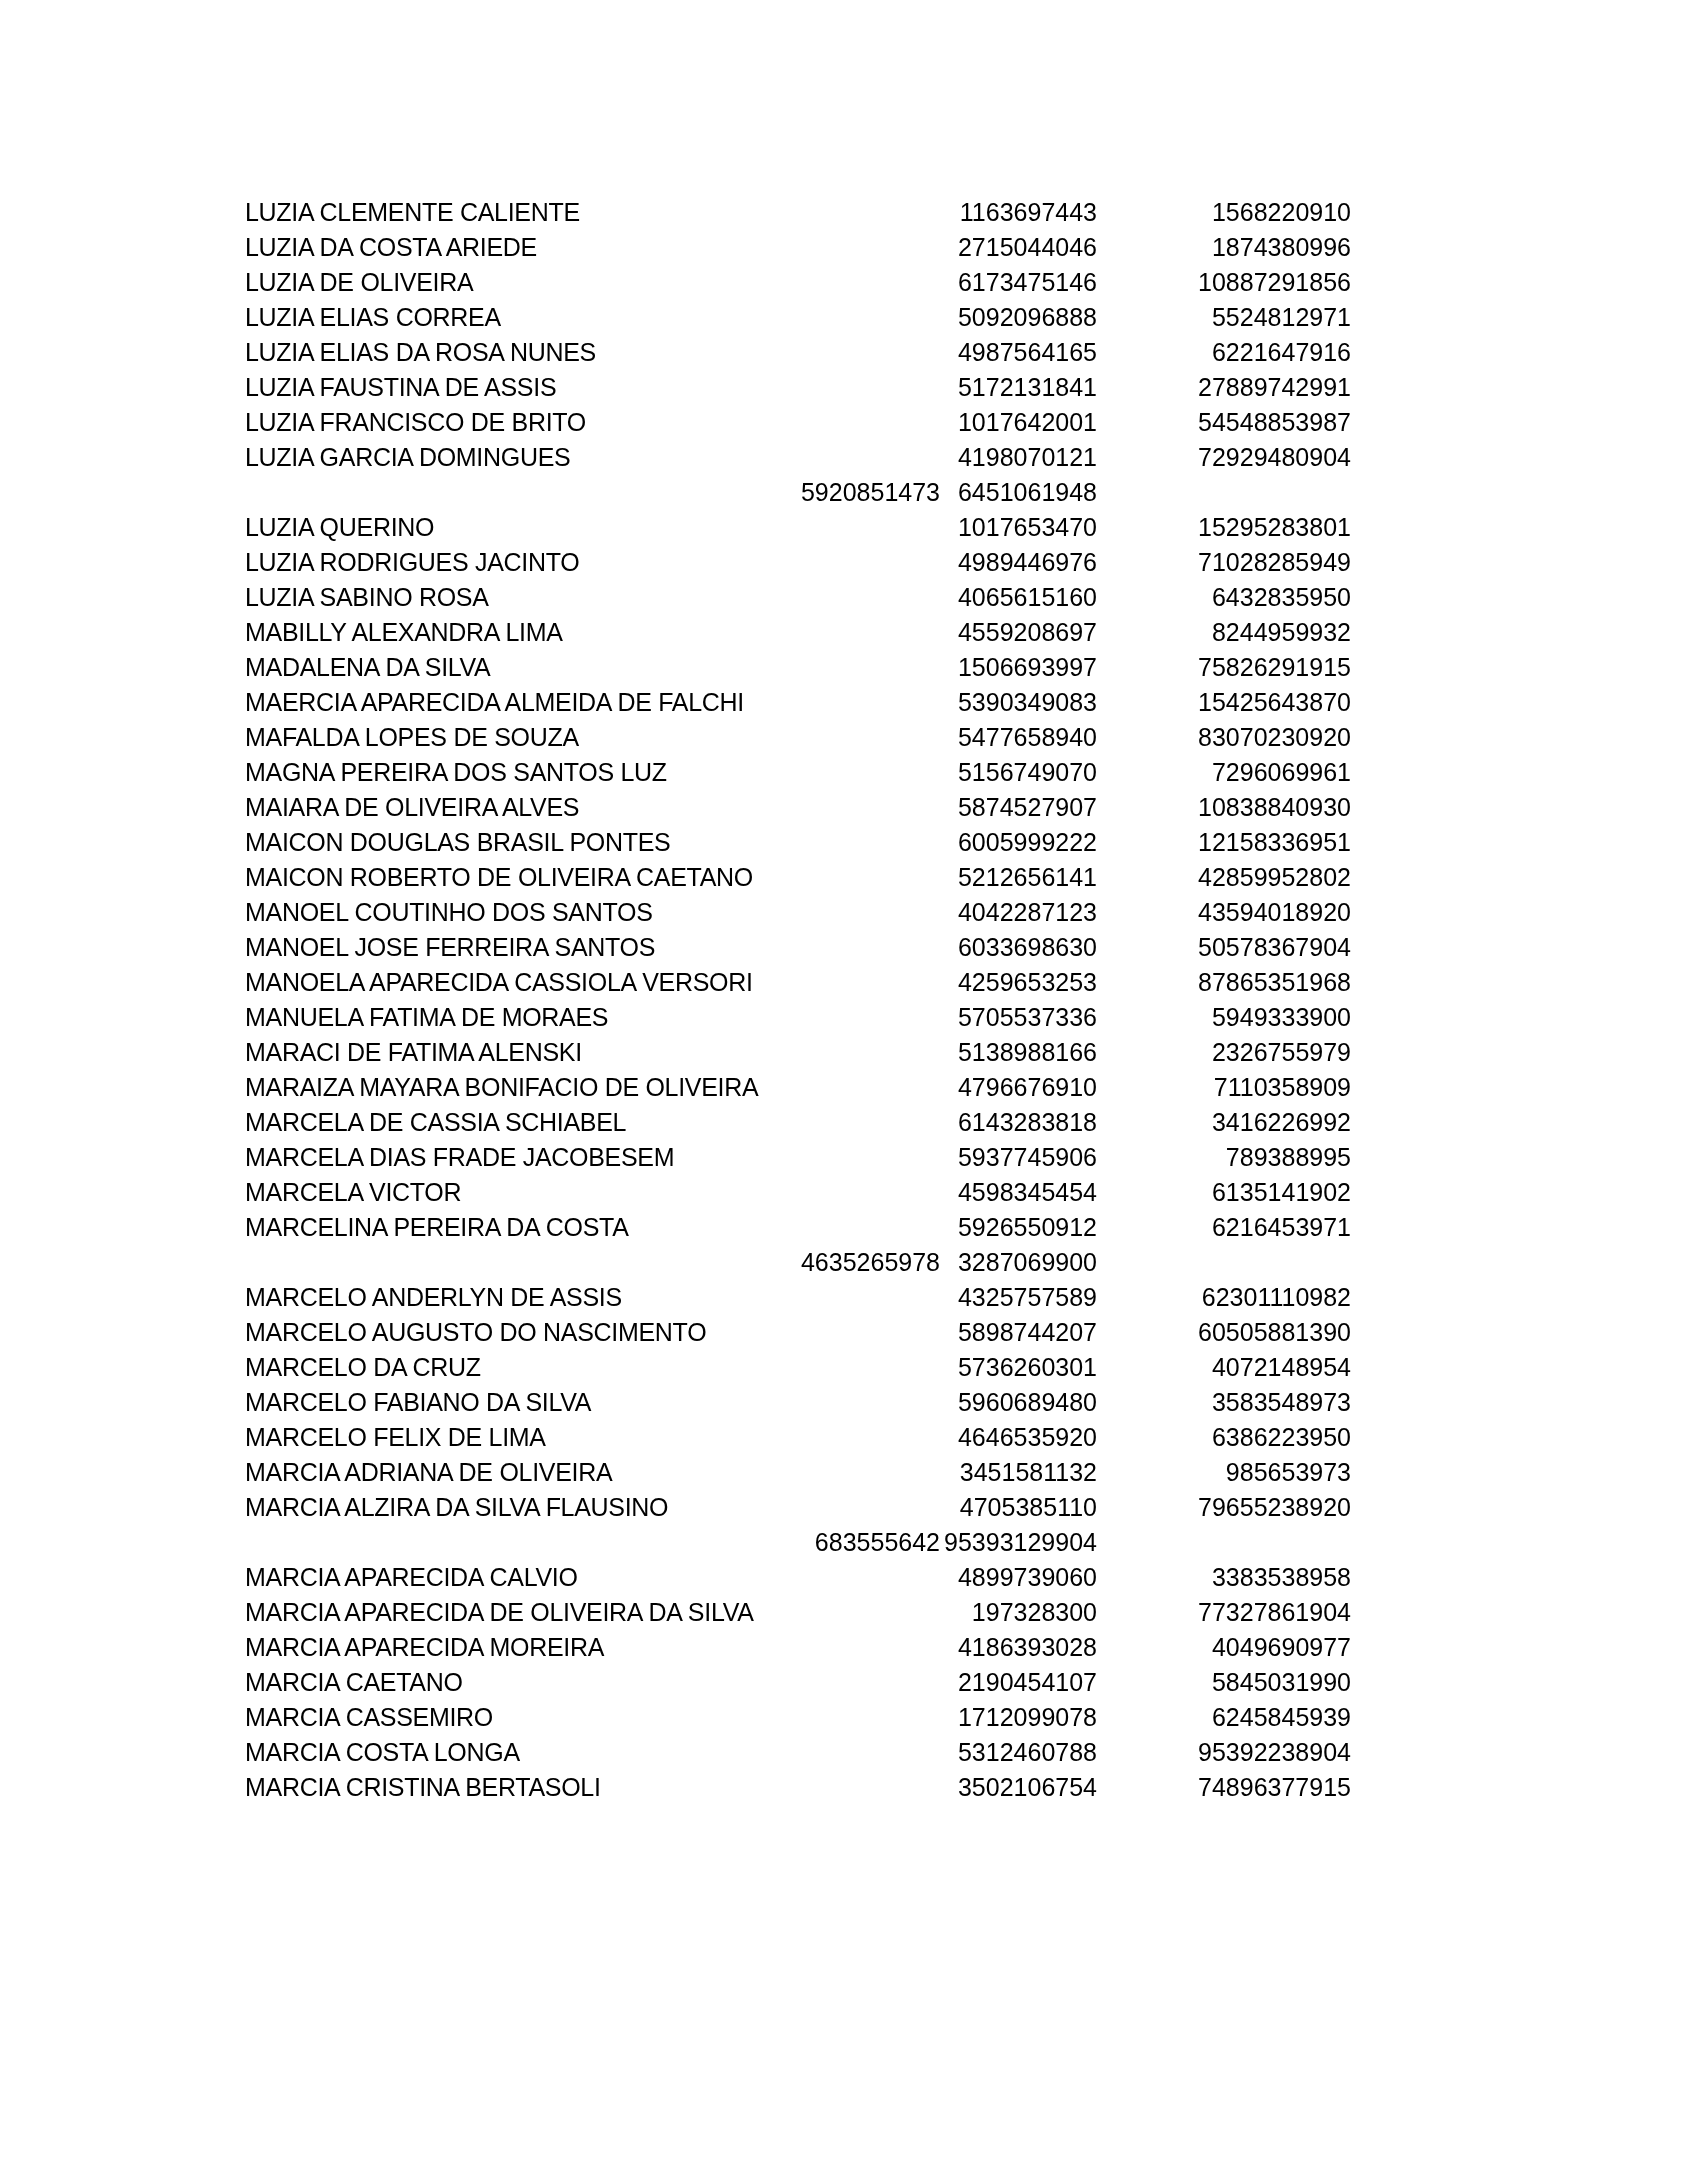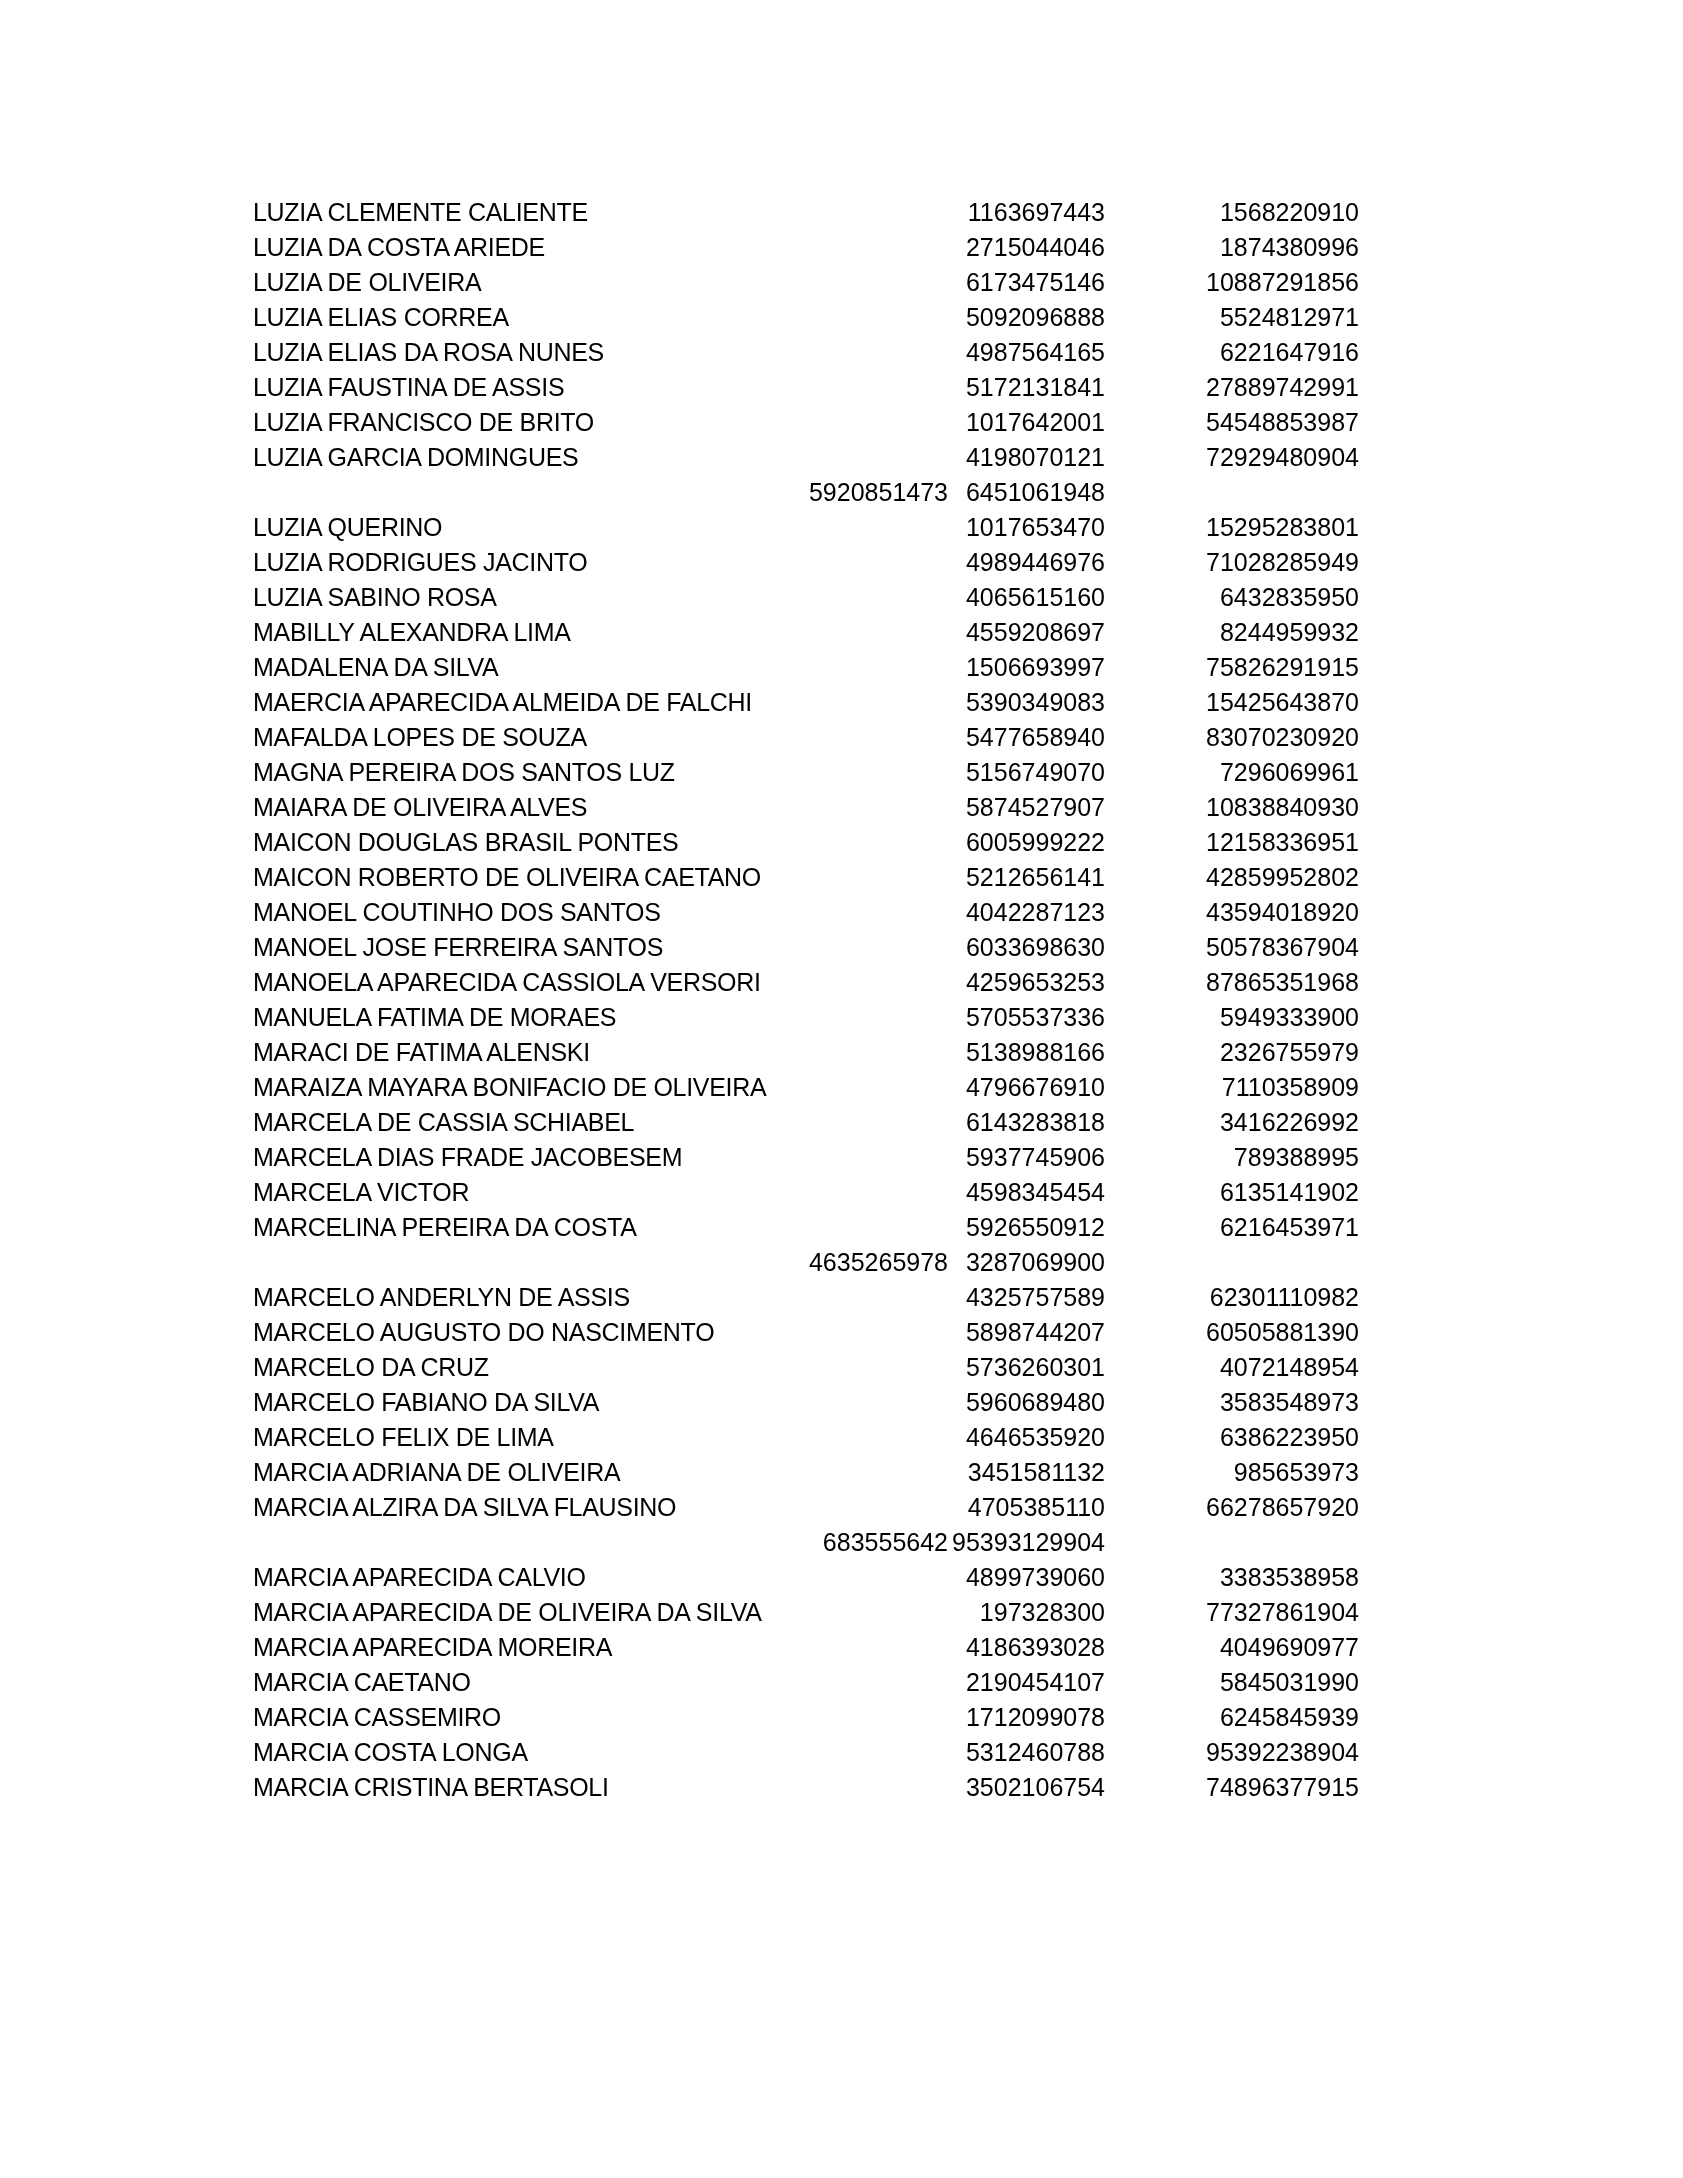--- a/index.html
+++ b/index.html
@@ -14,21 +14,20 @@
     background: #ffffff;
     overflow: hidden;
     font-family: "Liberation Sans", sans-serif;
     color: #000000;
   }
   .list {
     position: absolute;
     left: 245px;
     top: 195px;
     width: 1107px;
-    margin-left: 8px;
   }
   .row {
     display: grid;
     grid-template-columns: 695px 157px 254px;
     font-size: 25px;
     line-height: 35px;
     white-space: nowrap;
   }
   .c-name {
     text-align: left;
@@ -223,21 +222,21 @@
         <span class="c-num">6386223950</span>
       </div>
       <div class="row">
         <span class="c-name">MARCIA ADRIANA DE OLIVEIRA</span>
         <span class="c-num">3451581132</span>
         <span class="c-num">985653973</span>
       </div>
       <div class="row">
         <span class="c-name">MARCIA ALZIRA DA SILVA FLAUSINO</span>
         <span class="c-num">4705385110</span>
-        <span class="c-num">66278657920</span>
+        <span class="c-num">79655238920</span>
       </div>
       <div class="row">
         <span class="c-num">683555642</span>
         <span class="c-num">95393129904</span>
       </div>
       <div class="row">
         <span class="c-name">MARCIA APARECIDA CALVIO</span>
         <span class="c-num">4899739060</span>
         <span class="c-num">3383538958</span>
       </div>

